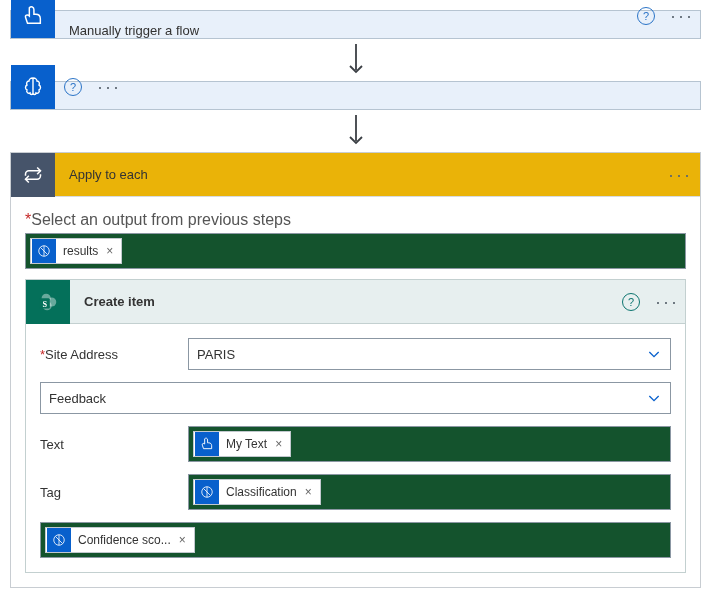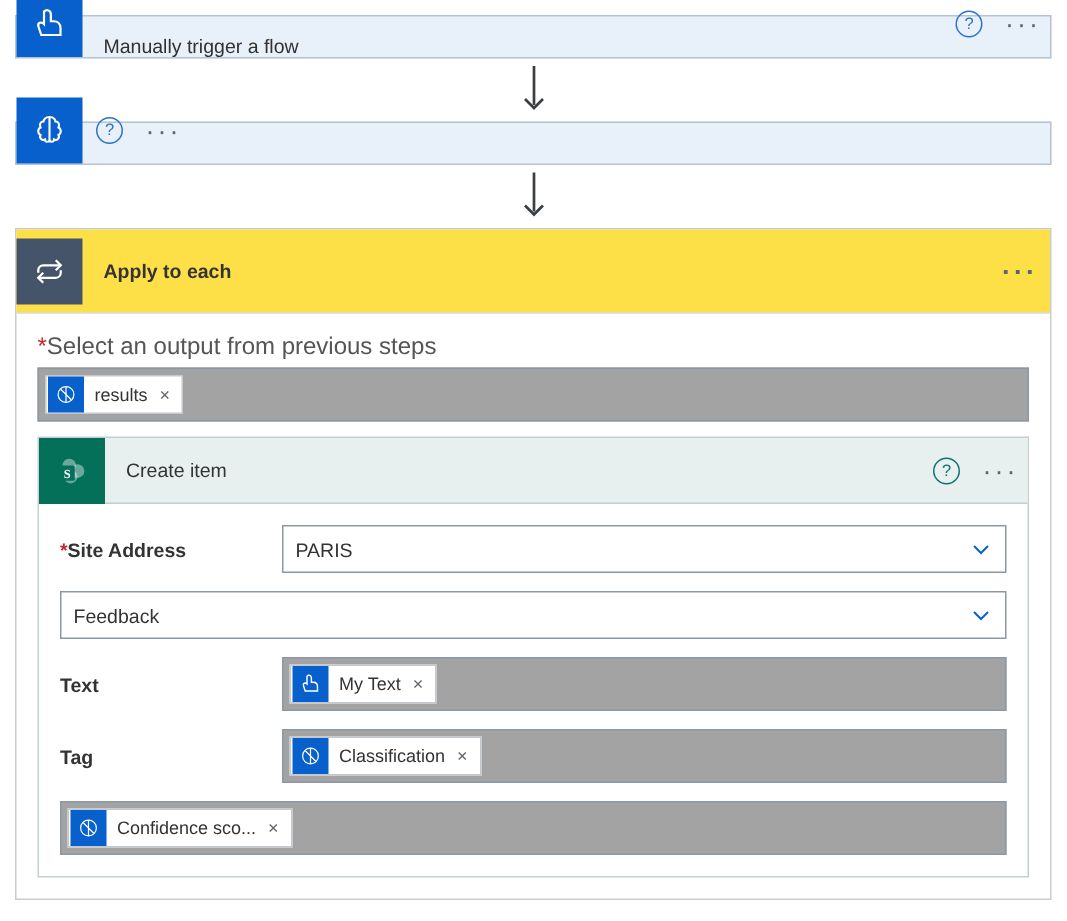--- a/index.html
+++ b/index.html
@@ -60,36 +60,35 @@
     height: 42px;
     display: flex;
     align-items: center;
     justify-content: center;
   }
 
   .container-node { border: 1px solid #c8cdd2; background: #fff; }
   .container-header {
     display: flex;
     align-items: center;
-    background: #fde047;
-    height: 56px;
+    background: #eab308;
+    height: 44px;
     border-bottom: 1px solid #d7dbe0;
-    font-weight: bold;
   }
   .container-header .icon-box { width: 44px; height: 44px; display:flex;align-items:center;justify-content:center;flex-shrink:0;}
   .container-header .title { flex:1; padding-left:14px; color:#333; }
   .container-header .more { width:40px; display:flex;align-items:center;justify-content:center;cursor:pointer;color:#555;}
   .container-body { padding: 14px; }
 
   .field-label { font-size: 16px; color: #555; margin-bottom: 4px; display:block;}
   .field-label .req { color: #c62828; }
 
   .token-input {
     border: 1px solid #8b97a3;
-    background: #a3a3a3;
+    background: #14532d;
     padding: 4px;
     display: flex;
     align-items: center;
     gap: 4px;
     min-height: 32px;
     cursor: text;
   }
   .token {
     display: inline-flex;
     align-items: center;
@@ -116,27 +115,27 @@
     margin-top: 10px;
   }
   .inner-header {
     display: flex;
     align-items: center;
     height: 44px;
     background: #e7efef;
     border-bottom: 1px solid #c3d0d0;
   }
   .inner-header .icon-box { width:44px;height:44px;display:flex;align-items:center;justify-content:center;flex-shrink:0;}
-  .inner-header .title { flex:1; padding-left:14px; color:#333;}
+  .inner-header .title { flex:1; padding-left:14px; color:#333;font-weight:bold;}
   .inner-header .help,.inner-header .more { width:36px;display:flex;align-items:center;justify-content:center;color:#0d7570;cursor:pointer;height:44px;}
   .inner-body { padding: 14px; }
 
   .form-row { display:flex; align-items:center; margin-bottom: 12px; }
   .form-row:last-child { margin-bottom: 0; }
-  .col-label { width: 148px; font-size: 13px; color: #333; font-weight: bold; }
+  .col-label { width: 148px; font-size: 13px; color: #333; }
   .col-label .req { color: #c62828; }
   .col-input { flex: 1; }
 
   .select-like {
     display: flex;
     align-items: center;
     border: 1px solid #8b97a3;
     height: 32px;
     padding: 0 8px;
     background: #fff;

